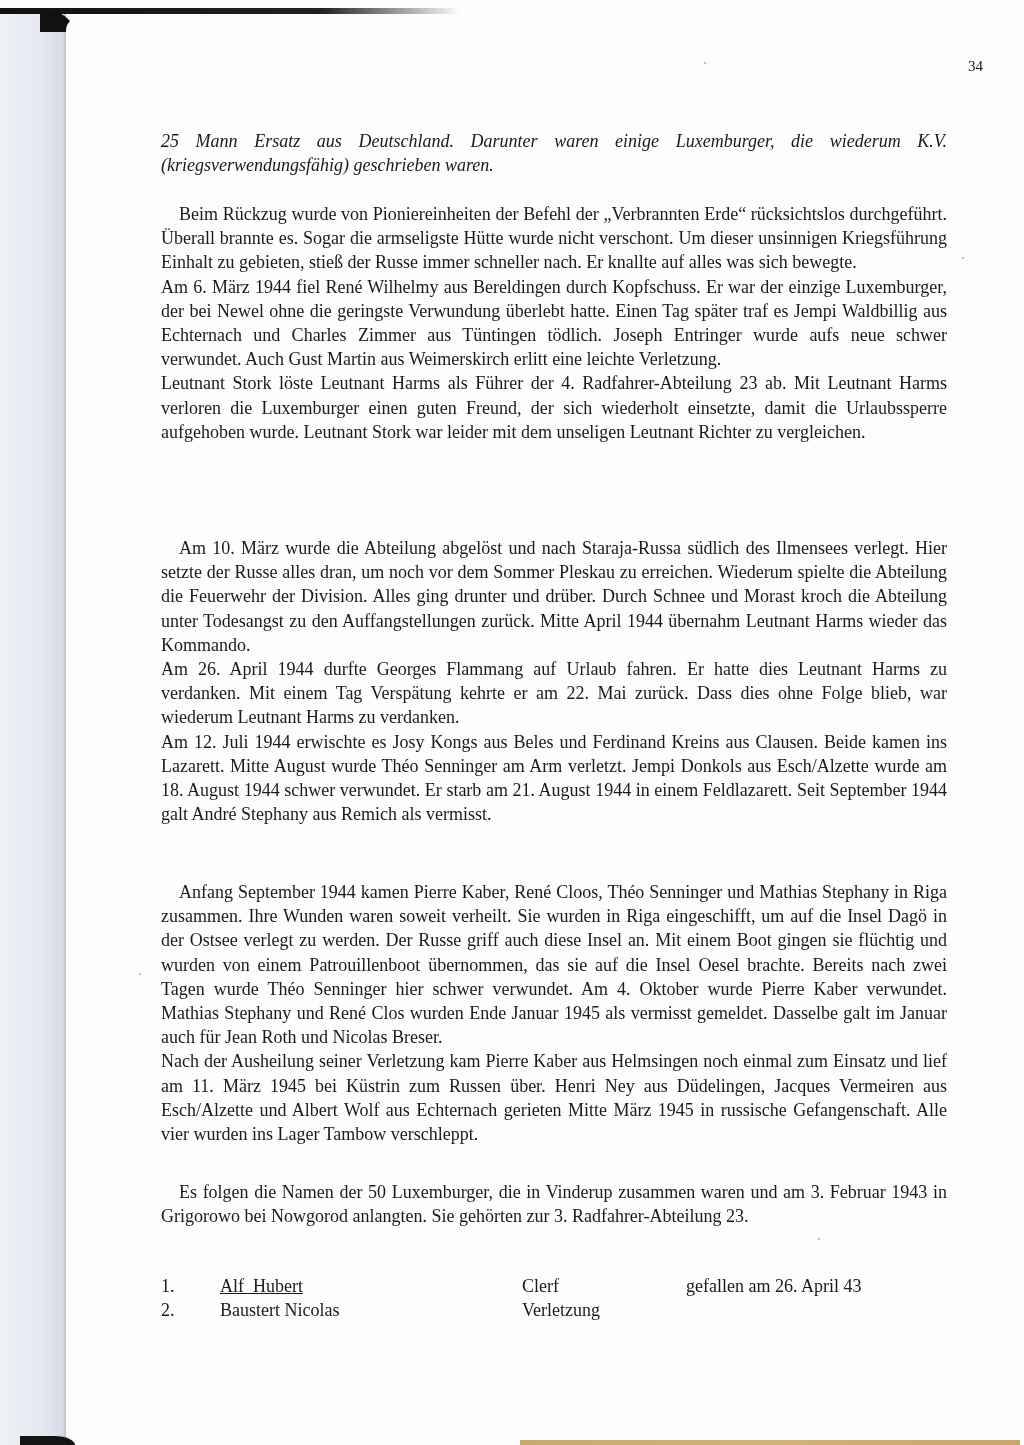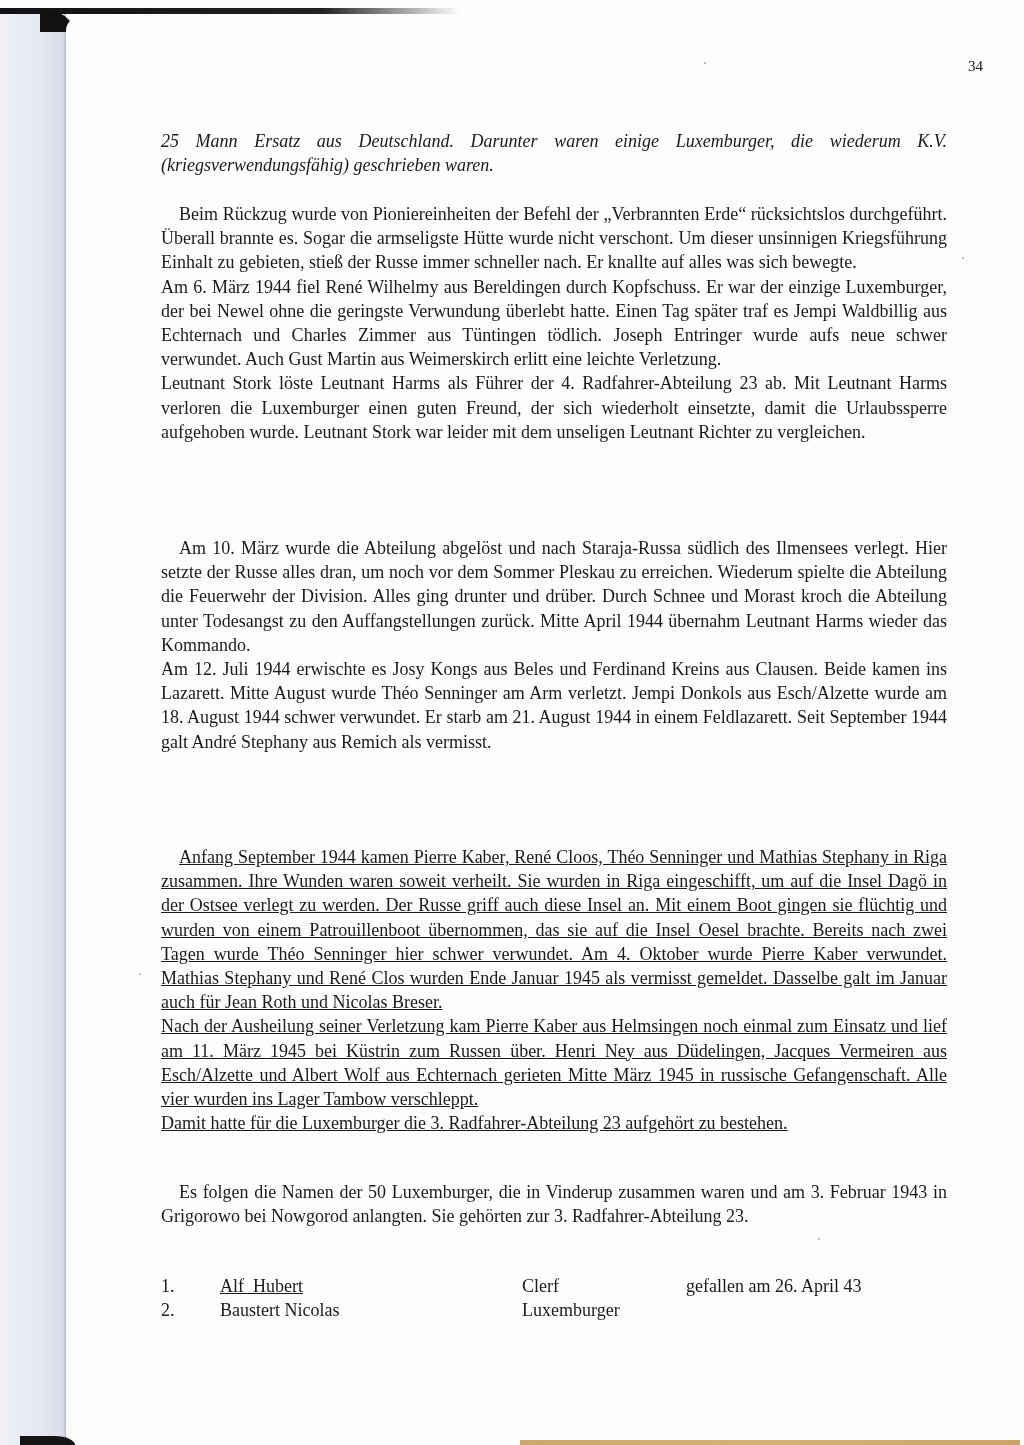--- a/index.html
+++ b/index.html
@@ -71,44 +71,44 @@
 </div>
 
 <div class="text-block" style="top:202px;">
   <p class="indent">Beim Rückzug wurde von Pioniereinheiten der Befehl der „Verbrannten Erde“ rücksichtslos durchgeführt. Überall brannte es. Sogar die armseligste Hütte wurde nicht verschont. Um dieser unsinnigen Kriegsführung Einhalt zu gebieten, stieß der Russe immer schneller nach. Er knallte auf alles was sich bewegte.</p>
   <p>Am 6. März 1944 fiel René Wilhelmy aus Bereldingen durch Kopfschuss. Er war der einzige Luxemburger, der bei Newel ohne die geringste Verwundung überlebt hatte. Einen Tag später traf es Jempi Waldbillig aus Echternach und Charles Zimmer aus Tüntingen tödlich. Joseph Entringer wurde aufs neue schwer verwundet. Auch Gust Martin aus Weimerskirch erlitt eine leichte Verletzung.</p>
   <p>Leutnant Stork löste Leutnant Harms als Führer der 4. Radfahrer-Abteilung 23 ab. Mit Leutnant Harms verloren die Luxemburger einen guten Freund, der sich wiederholt einsetzte, damit die Urlaubssperre aufgehoben wurde. Leutnant Stork war leider mit dem unseligen Leutnant Richter zu vergleichen.</p>
 </div>
 
 <div class="text-block" style="top:536px;">
   <p class="indent">Am 10. März wurde die Abteilung abgelöst und nach Staraja-Russa südlich des Ilmensees verlegt. Hier setzte der Russe alles dran, um noch vor dem Sommer Pleskau zu erreichen. Wiederum spielte die Abteilung die Feuerwehr der Division. Alles ging drunter und drüber. Durch Schnee und Morast kroch die Abteilung unter Todesangst zu den Auffangstellungen zurück. Mitte April 1944 übernahm Leutnant Harms wieder das Kommando.</p>
+  <p>Am 26. April 1944 durfte Georges Flammang auf Urlaub fahren. Er hatte dies Leutnant Harms zu verdanken. Mit einem Tag Verspätung kehrte er am 22. Mai zurück. Dass dies ohne Folge blieb, war wiederum Leutnant Harms zu verdanken.</p>
   <p>Am 12. Juli 1944 erwischte es Josy Kongs aus Beles und Ferdinand Kreins aus Clausen. Beide kamen ins Lazarett. Mitte August wurde Théo Senninger am Arm verletzt. Jempi Donkols aus Esch/Alzette wurde am 18. August 1944 schwer verwundet. Er starb am 21. August 1944 in einem Feldlazarett. Seit September 1944 galt André Stephany aus Remich als vermisst.</p>
 </div>
 
-<div class="text-block" style="top:845px;text-decoration:underline;">
+<div class="text-block" style="top:880px;">
   <p class="indent">Anfang September 1944 kamen Pierre Kaber, René Cloos, Théo Senninger und Mathias Stephany in Riga zusammen. Ihre Wunden waren soweit verheilt. Sie wurden in Riga eingeschifft, um auf die Insel Dagö in der Ostsee verlegt zu werden. Der Russe griff auch diese Insel an. Mit einem Boot gingen sie flüchtig und wurden von einem Patrouillenboot übernommen, das sie auf die Insel Oesel brachte. Bereits nach zwei Tagen wurde Théo Senninger hier schwer verwundet. Am 4. Oktober wurde Pierre Kaber verwundet. Mathias Stephany und René Clos wurden Ende Januar 1945 als vermisst gemeldet. Dasselbe galt im Januar auch für Jean Roth und Nicolas Breser.</p>
   <p>Nach der Ausheilung seiner Verletzung kam Pierre Kaber aus Helmsingen noch einmal zum Einsatz und lief am 11. März 1945 bei Küstrin zum Russen über. Henri Ney aus Düdelingen, Jacques Vermeiren aus Esch/Alzette und Albert Wolf aus Echternach gerieten Mitte März 1945 in russische Gefangenschaft. Alle vier wurden ins Lager Tambow verschleppt.</p>
-  <p>Damit hatte für die Luxemburger die 3. Radfahrer-Abteilung 23 aufgehört zu bestehen.</p>
 </div>
 
 <div class="text-block" style="top:1180px;">
   <p class="indent">Es folgen die Namen der 50 Luxemburger, die in Vinderup zusammen waren und am 3. Februar 1943 in Grigorowo bei Nowgorod anlangten. Sie gehörten zur 3. Radfahrer-Abteilung 23.</p>
 </div>
 
 <div class="list">
   <div class="list-row">
     <span class="c-num">1.</span>
     <span class="c-name" style="white-space:pre;text-decoration:underline;">Alf  Hubert</span>
     <span class="c-place">Clerf</span>
     <span class="c-note">gefallen am 26. April 43</span>
   </div>
   <div class="list-row">
     <span class="c-num">2.</span>
     <span class="c-name">Baustert Nicolas</span>
-    <span class="c-place">Luxemburger</span>
+    <span class="c-place">Verletzung</span>
     <span class="c-note"></span>
   </div>
 </div>
 
 <div class="speck" style="left:704px;top:62px;"></div>
 <div class="speck" style="left:962px;top:257px;"></div>
 <div class="speck" style="left:139px;top:973px;"></div>
 <div class="speck" style="left:818px;top:1238px;"></div>
 
 </body></html>

